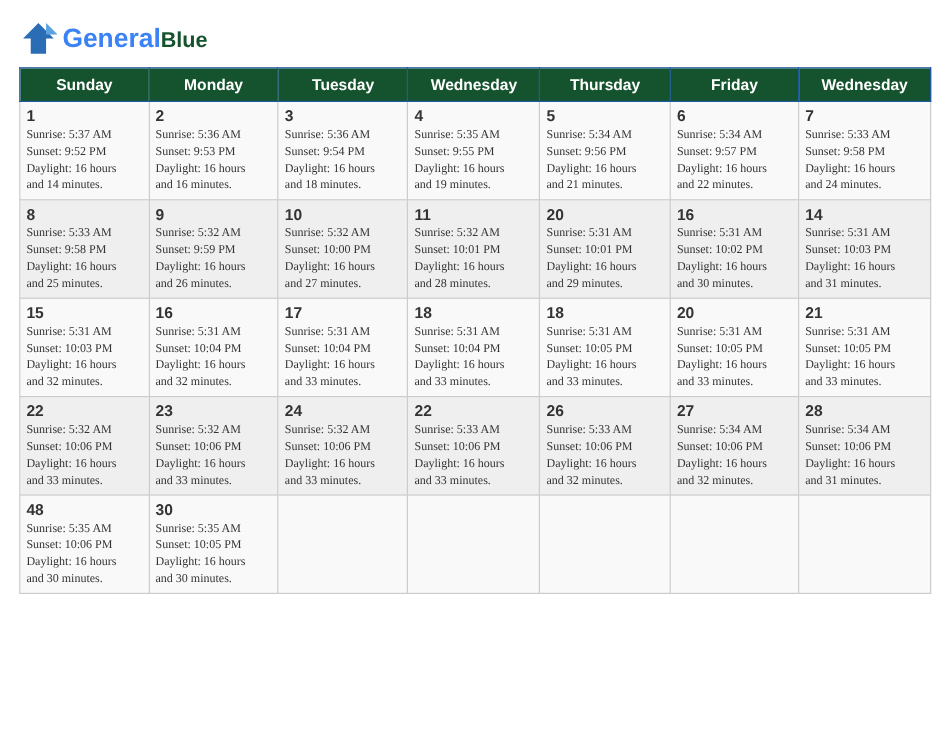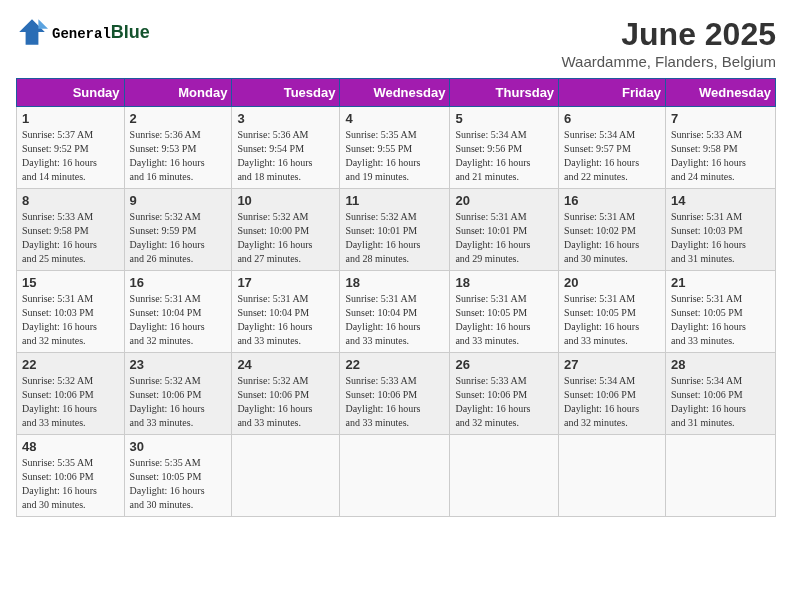--- a/index.html
+++ b/index.html
@@ -15,25 +15,24 @@
       justify-content: space-between;
       align-items: flex-start;
       margin-bottom: 8px;
     }
     .logo {
       display: flex;
       align-items: center;
       gap: 4px;
     }
     .logo-text-general {
-      font-size: 14px;
-      font-weight: bold;
-      color: #000000;
+      font-size: 22px;
+      font-weight: bold;
+      color: #3b82f6;
       line-height: 1;
-      font-family: Liberation Mono, monospace;
     }
     .logo-text-blue {
       font-size: 18px;
       font-weight: bold;
       color: #14532d;
       line-height: 1;
     }
     .logo-icon {
       width: 32px;
       height: 32px;
@@ -49,27 +48,27 @@
     .calendar-subtitle {
       font-size: 15px;
       color: #555;
     }
     table {
       width: 100%;
       border-collapse: collapse;
       border: 1px solid #ccc;
     }
     thead tr th {
-      background-color: #a21caf;
+      background-color: #14532d;
       color: #fff;
       font-size: 13px;
       font-weight: bold;
       padding: 6px 4px;
       border: 1px solid #1e5a9e;
-      text-align: right;
+      text-align: center;
     }
     tbody tr td {
       vertical-align: top;
       font-size: 10px;
       color: #333;
       padding: 4px 5px;
       border: 1px solid #ccc;
       min-height: 80px;
       width: 113px;
     }
@@ -102,24 +101,20 @@
     <svg class="logo-icon" viewBox="0 0 40 40">
       <polygon points="20,4 36,20 28,20 28,36 12,36 12,20 4,20" fill="#2a6db5"></polygon>
       <polygon points="28,4 40,16 28,16" fill="#5ba3e0"></polygon>
     </svg>
     <div>
       <div>
         <span class="logo-text-general">General</span><span class="logo-text-blue">Blue</span>
       </div>
     </div>
   </div>
-  <div class="title-area">
-    <div class="calendar-title">June 2025</div>
-    <div class="calendar-subtitle">Waardamme, Flanders, Belgium</div>
-  </div>
 </div>
 
 <table>
   <thead>
     <tr id="header-row">
     <th>Sunday</th>
         <th>Monday</th>
         <th>Tuesday</th>
         <th>Wednesday</th>
         <th>Thursday</th>

